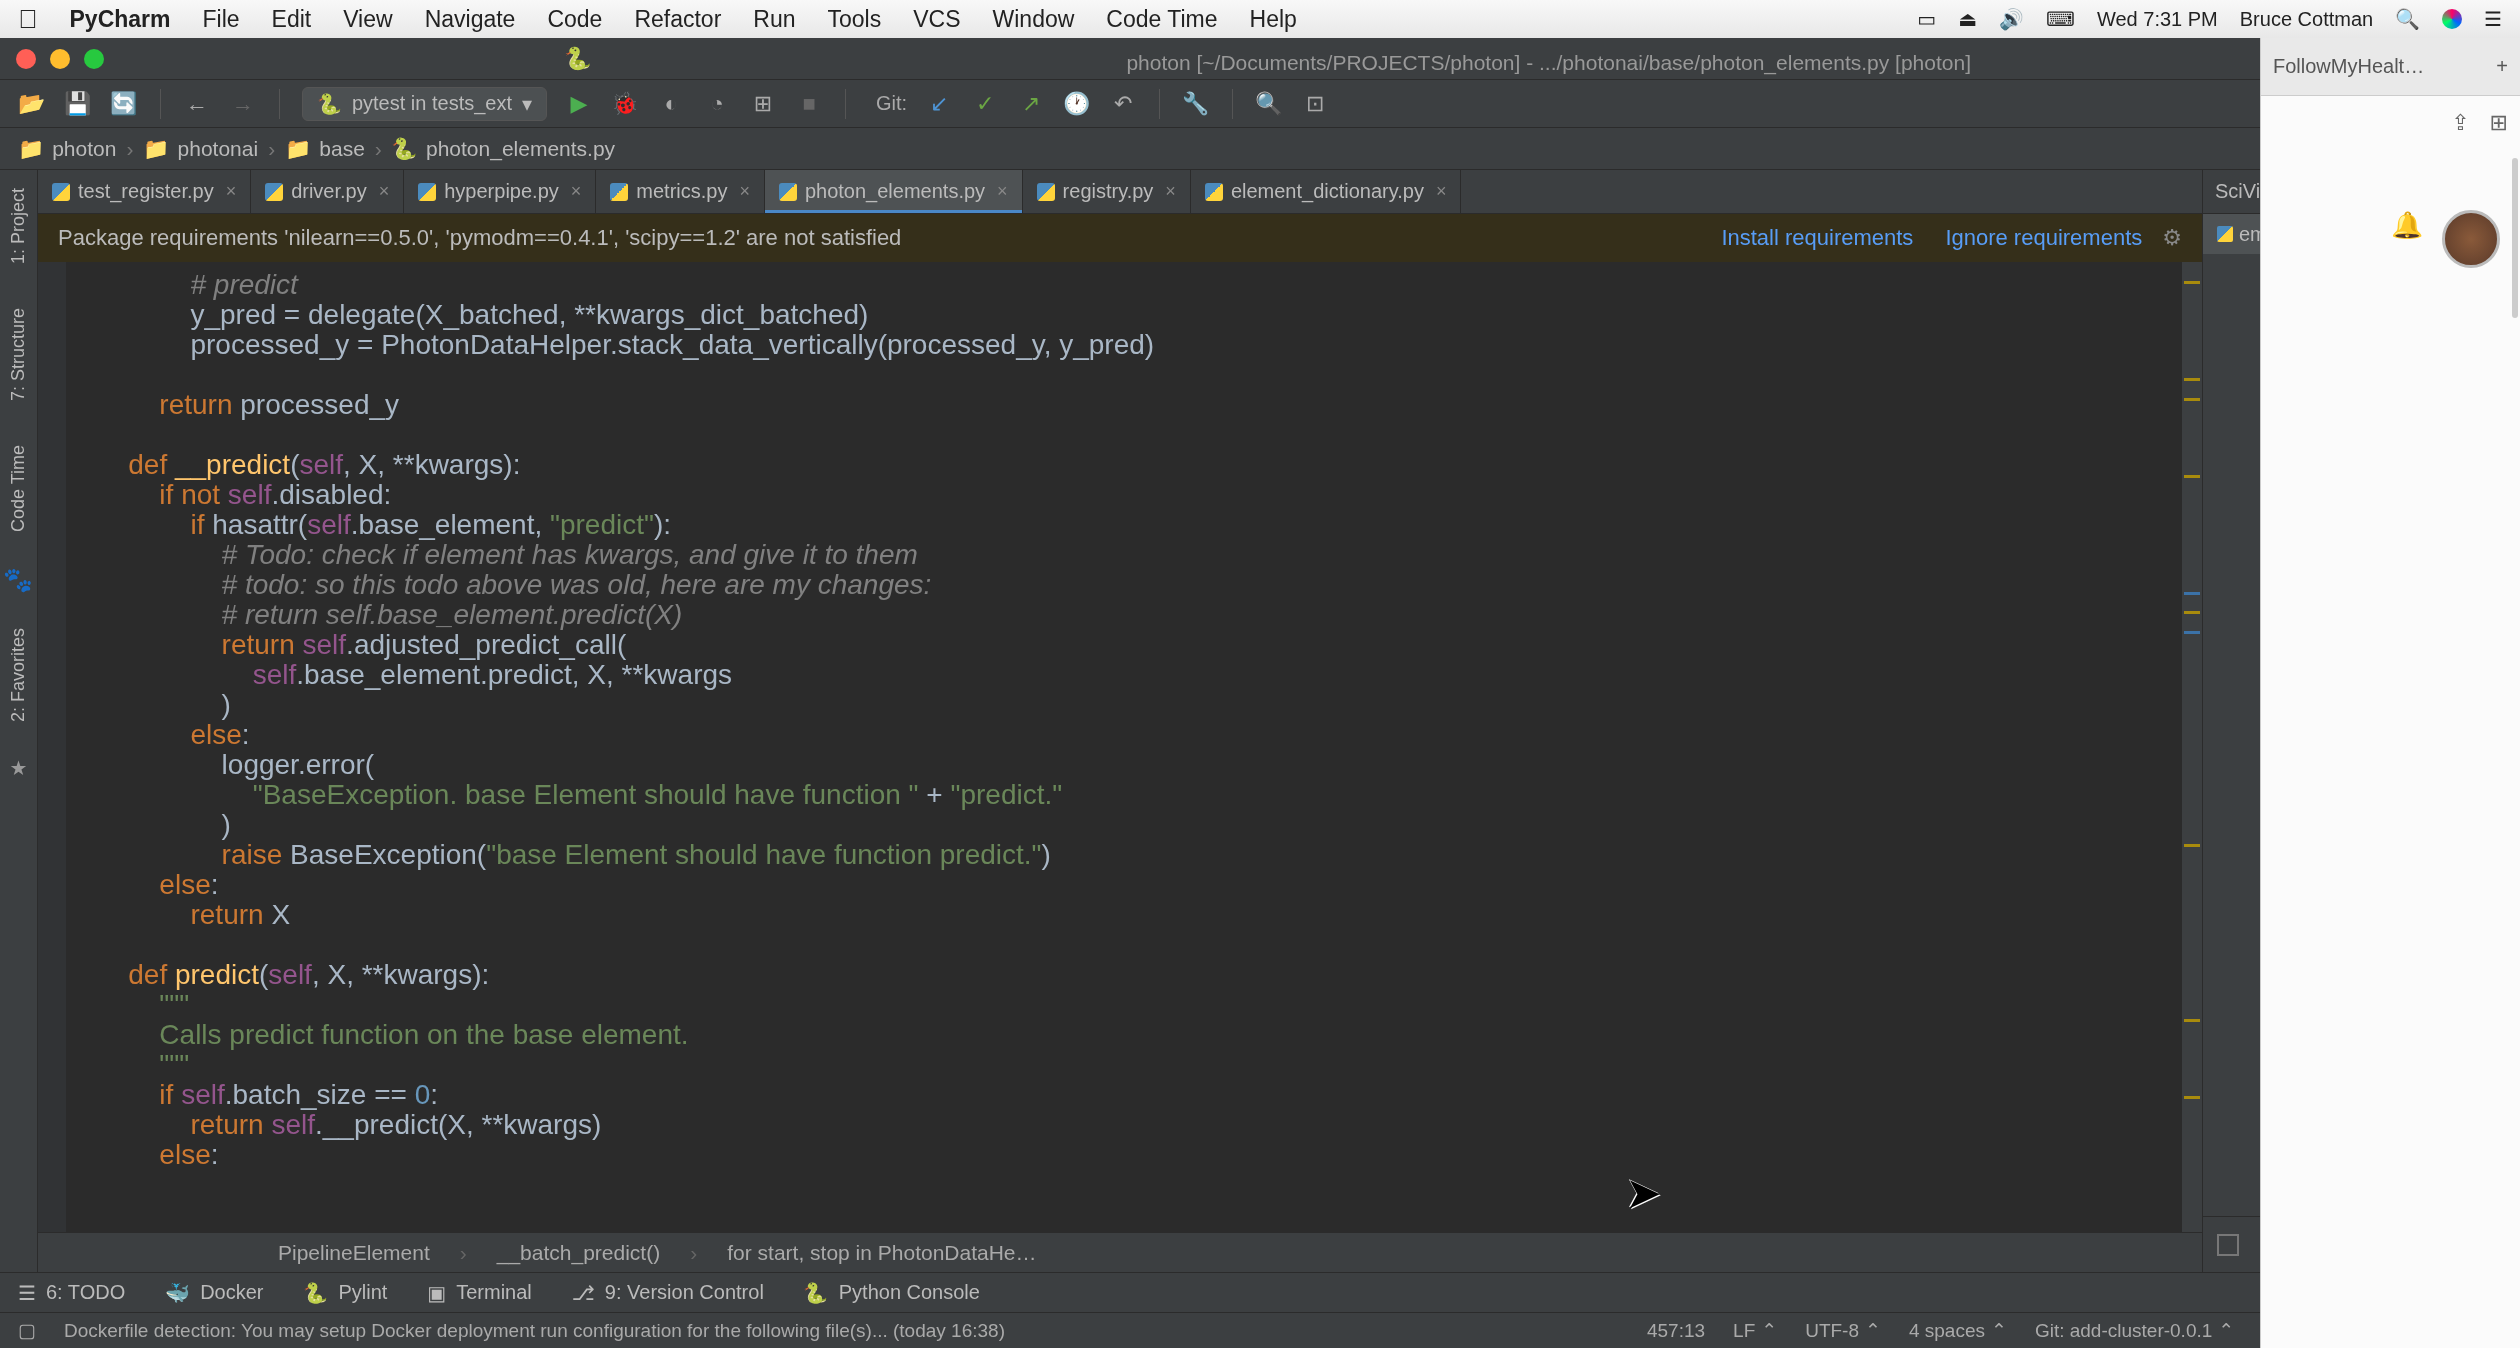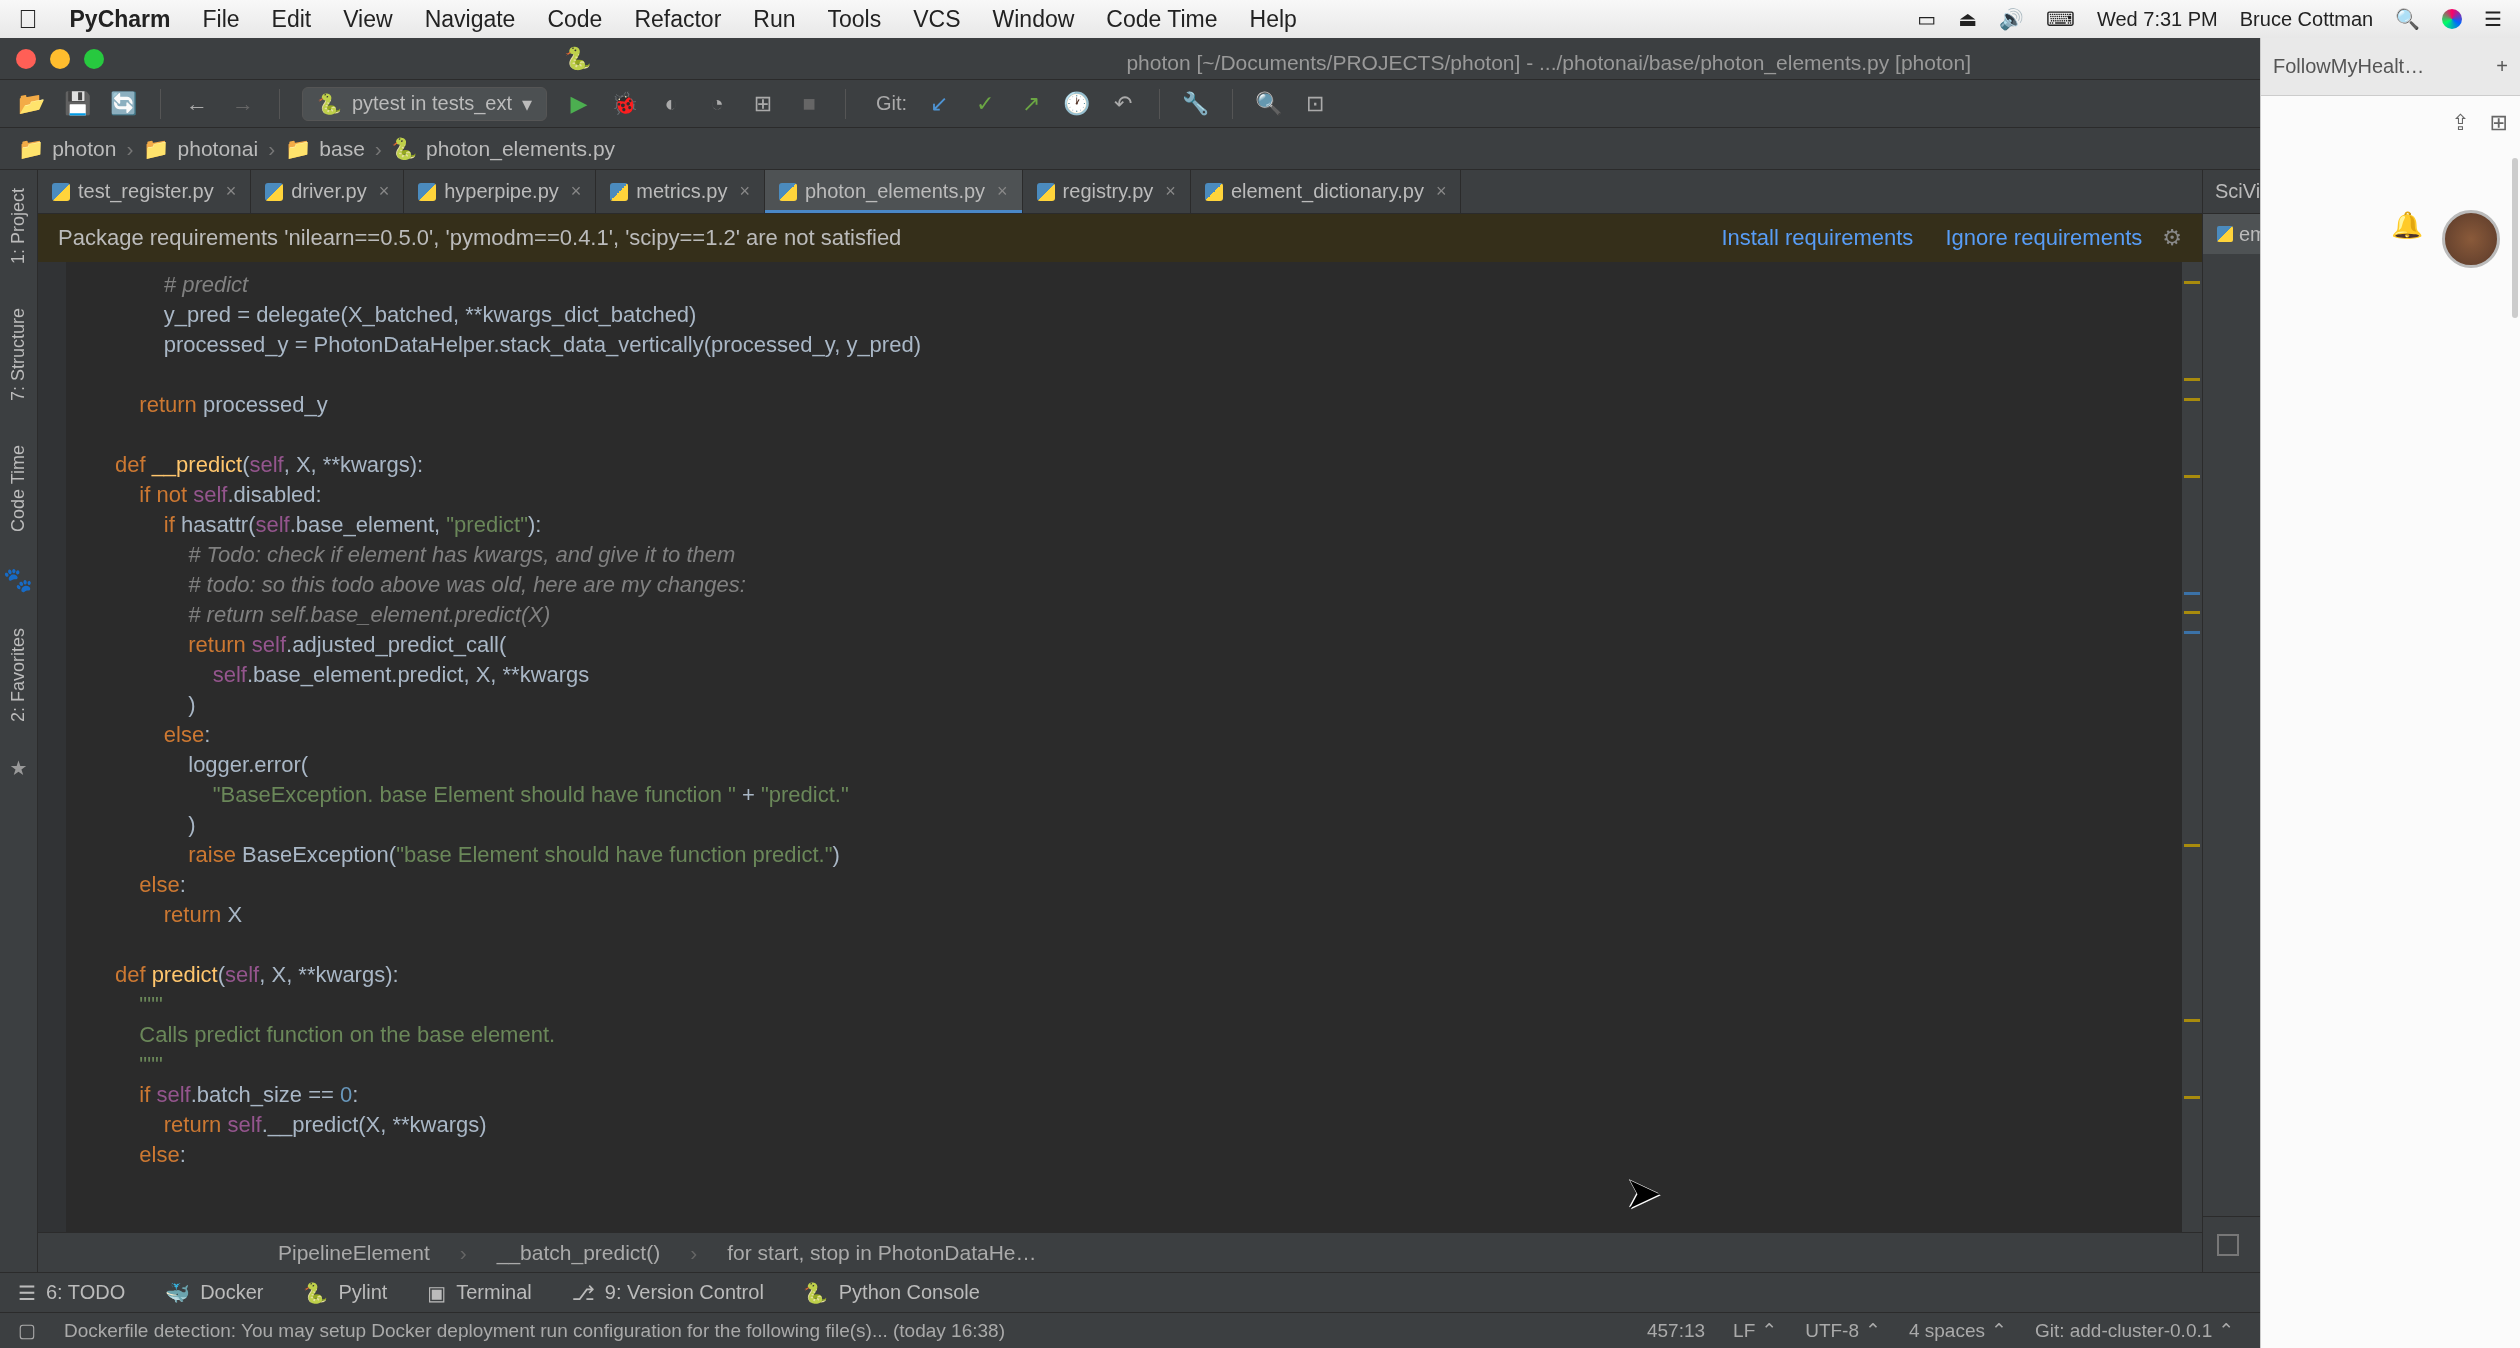--- a/index.html
+++ b/index.html
@@ -59,21 +59,21 @@
 
 .notif { height: 48px; background: #352f1a; display: flex; align-items: center; padding: 0 20px; color: #bbb; font-size: 22px; }
 .notif .msg { flex: 1; }
 .notif .link { color: #589df6; margin-left: 32px; cursor: pointer; }
 .notif .gear { color: #888; margin-left: 20px; }
 
 
 .code-area { flex: 1; display: flex; background: #2b2b2b; position: relative; overflow: hidden; }
 .gutter-nums { width: 90px; background: #313335; color: #606366; text-align: right; padding: 8px 14px 8px 4px; font-family: "Menlo","Consolas",monospace; font-size: 22px; line-height: 30px; }
 .gutter-folds { width: 28px; background: #313335; }
-.code { flex: 1; font-family: "Menlo","Consolas",monospace; font-size: 22px; line-height: 30px; padding: 8px 0; color: #a9b7c6; white-space: pre; overflow: hidden; }
+.code { flex: 1; font-family: "Menlo","Consolas",monospace; font-size: 28px; line-height: 30px; padding: 8px 0; color: #a9b7c6; white-space: pre; overflow: hidden; }
 .code .kw { color: #cc7832; }
 .code .self { color: #94558d; }
 .code .str { color: #6a8759; }
 .code .comment { color: #808080; font-style: italic; }
 .code .num { color: #6897bb; }
 .code .func { color: #ffc66d; }
 
 
 .stripe { width: 20px; background: #3c3f41; position: relative; }
 .stripe .mark { position: absolute; left: 2px; right: 2px; height: 3px; }

